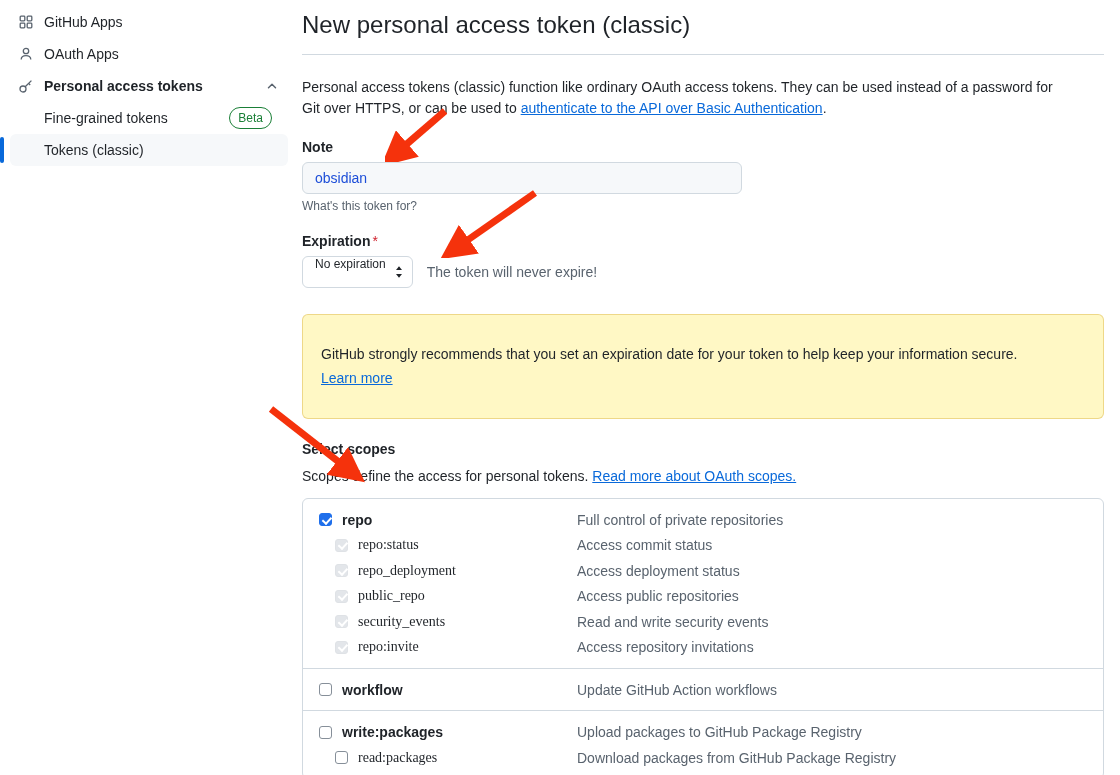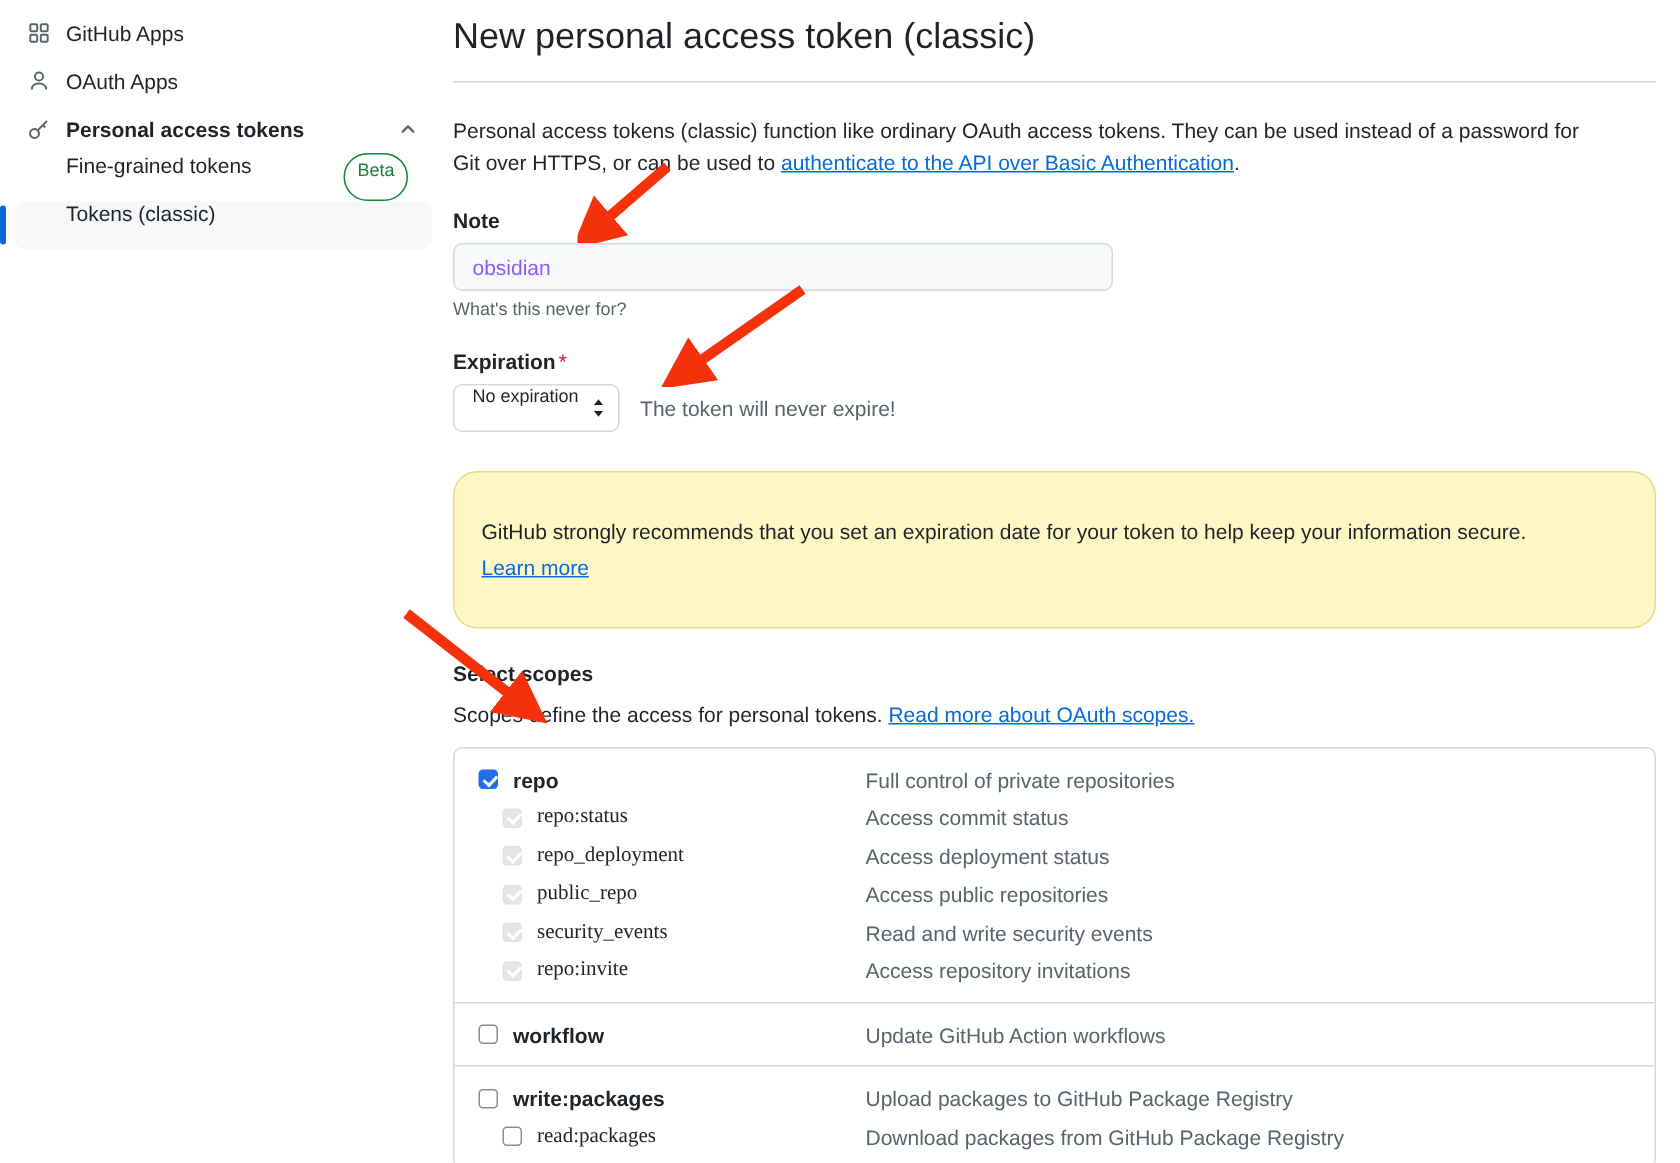--- a/index.html
+++ b/index.html
@@ -39,20 +39,21 @@
     display: flex; align-items: center; justify-content: center;
     color: #59636e;
   }
   .nav-row .label { flex: 1 1 auto; white-space: nowrap; }
   .nav-row.bold .label { font-weight: 600; }
   .chev { width: 16px; height: 16px; color: #59636e; display:flex; align-items:center; justify-content:center; }
 
   .sub-row {
     position: relative;
     display: flex;
+    align-items: center;
     height: 32px;
     margin: 0 10px;
     padding: 0 8px 0 34px;
     border-radius: 6px;
     font-size: 14px;
     color: #1f2328;
     cursor: pointer;
   }
   .sub-row.selected { background: #f6f8fa; font-weight: 400; }
   .sub-row.selected::before {
@@ -106,21 +107,21 @@
   }
   .req { color: #cf222e; font-weight: 400; margin-left: 2px; }
 
   input.note {
     display: block;
     width: 440px;
     height: 32px;
     padding: 5px 12px;
     font-size: 14px;
     font-family: "Liberation Sans", sans-serif;
-    color: #8b5cf6;
+    color: #1d4ed8;
     background: #f6f8fa;
     border: 1px solid #d1d9e0;
     border-radius: 6px;
     outline: none;
   }
   .hint { font-size: 12px; color: #59636e; margin-top: 5px; }
 
   .exp-row { display: flex; align-items: center; margin-top: 2px; }
   .select-box {
     position: relative;
@@ -140,21 +141,21 @@
     width: 10px; height: 16px;
     color: #1f2328;
     display: flex; align-items: center; justify-content: center;
   }
   .exp-note { font-size: 14px; color: #59636e; margin-left: 14px; }
 
   .warn {
     margin-top: 26px;
     background: #fff8c5;
     border: 1px solid rgba(212,167,44,0.4);
-    border-radius: 16px;
+    border-radius: 6px;
     padding: 28px 16px 28px 18px;
     font-size: 14px;
     line-height: 1.6;
     color: #1f2328;
   }
   .warn a { color: #0969da; text-decoration: underline; display:inline-block; margin-top: 2px;}
 
   .scopes-title { font-size: 14px; font-weight: 600; margin-top: 22px; }
   .scopes-sub { font-size: 14px; margin-top: 11px; color: #1f2328; }
 
@@ -289,21 +290,21 @@
 
   <section class="main">
 
     <h1 class="title">New personal access token (classic)</h1>
     <div class="rule"></div>
 
     <p class="intro"><span>Personal access tokens (classic) function like ordinary OAuth access tokens. They can be used instead of a password for Git over HTTPS, or can be used to </span><a class="link" href="#">authenticate to the API over Basic Authentication</a><span>.</span></p>
 
     <div class="field-label">Note</div>
     <input class="note" type="text" value="obsidian" style="">
-    <div class="hint">What's this never for?</div>
+    <div class="hint">What's this token for?</div>
 
     <div class="field-label">
       <span>Expiration</span><span class="req">*</span>
     </div>
 
     <div class="exp-row">
       <div class="select-box">
         <span>No expiration</span>
         <span class="updown">
           <svg width="10" height="16" viewBox="0 0 10 16" fill="currentColor">

